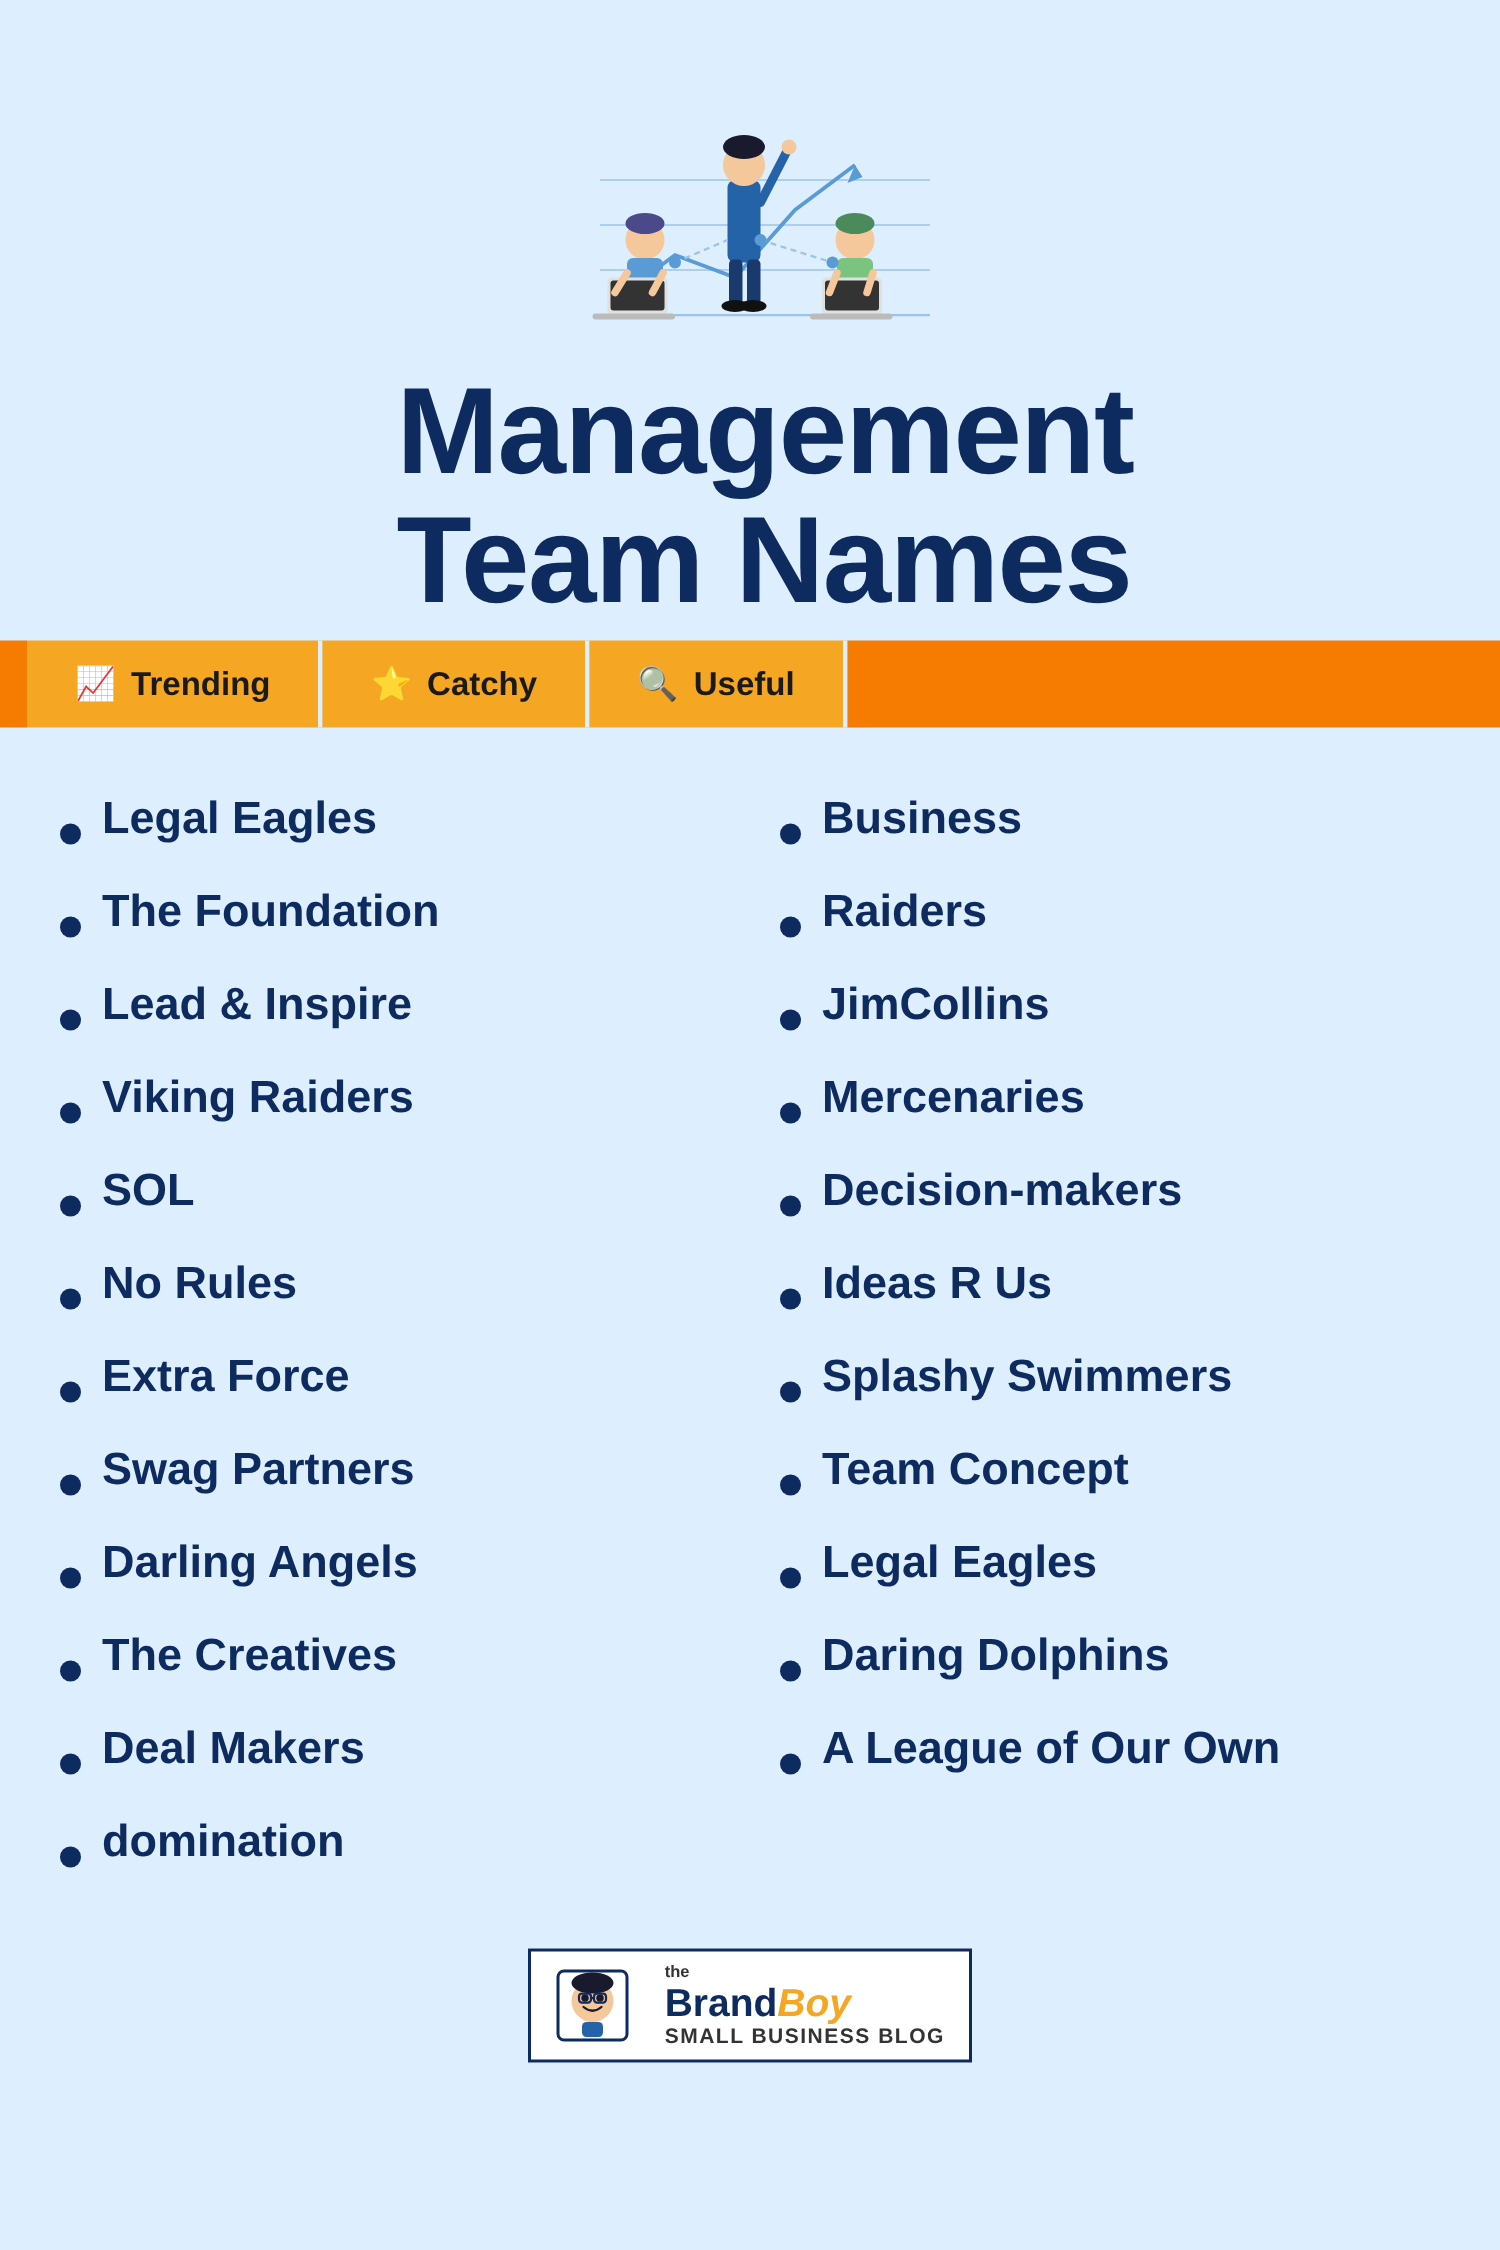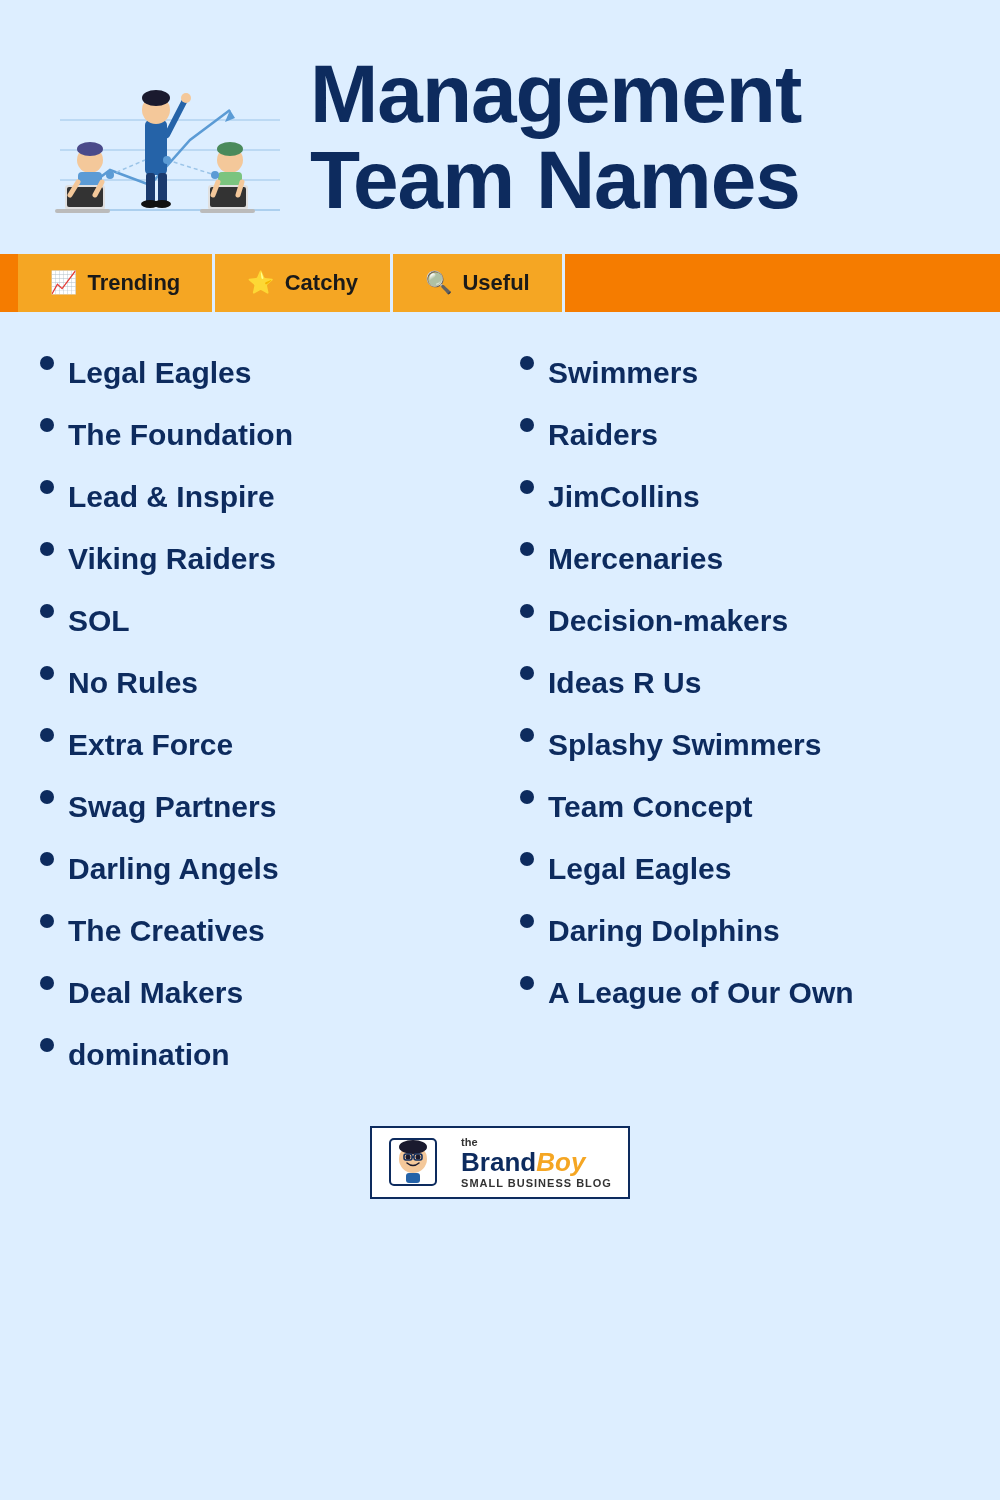--- a/index.html
+++ b/index.html
@@ -10,20 +10,21 @@
       background-color: #ddeeff;
       font-family: 'Arial', sans-serif;
       overflow-x: hidden;
     }
 
     .header {
       display: flex;
       align-items: center;
       padding: 30px 30px 10px 30px;
       background-color: #ddeeff;
+      flex-direction: column;
     }
 
     .header-illustration {
       width: 260px;
       flex-shrink: 0;
     }
 
     .header-title {
       flex: 1;
       padding-left: 20px;
@@ -87,21 +88,21 @@
       gap: 0 40px;
     }
 
     .list-column {
       display: flex;
       flex-direction: column;
     }
 
     .list-item {
       display: flex;
-      align-items: flex-start;
+      align-items: flex-end;
       gap: 14px;
       padding: 14px 0;
       font-size: 30px;
       font-weight: 800;
       color: #0d2b5e;
     }
 
     .bullet {
       width: 14px;
       height: 14px;
@@ -149,21 +150,21 @@
       font-weight: 900;
       color: #0d2b5e;
     }
 
     .logo-brand em {
       font-style: italic;
       color: #f5a623;
     }
 
     .logo-sub {
-      font-size: 11px;
+      font-size: 14px;
       font-weight: 700;
       color: #333;
       letter-spacing: 1px;
       text-transform: uppercase;
     }
 
     
     .illustration-svg {
       width: 260px;
       height: 210px;
@@ -308,21 +309,21 @@
         </div>
         <div class="list-item">
           <div class="bullet"></div>
           <span>domination</span>
         </div>
       </div>
 
       <div class="list-column">
         <div class="list-item">
           <div class="bullet"></div>
-          <span>Swimmers</span>
+          <span>Business</span>
         </div>
         <div class="list-item">
           <div class="bullet"></div>
           <span>Raiders</span>
         </div>
         <div class="list-item">
           <div class="bullet"></div>
           <span>JimCollins</span>
         </div>
         <div class="list-item">

